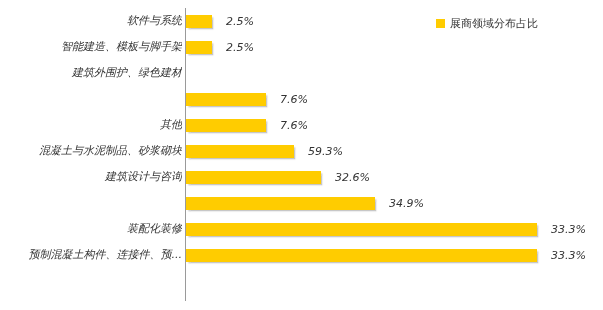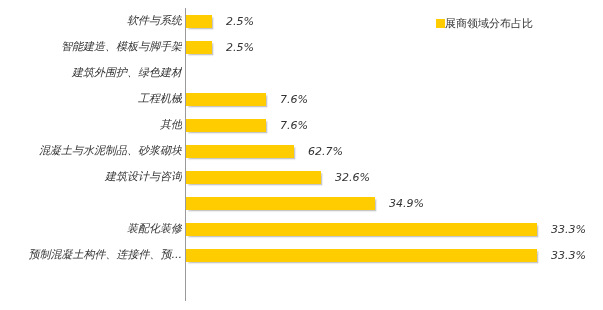--- a/index.html
+++ b/index.html
@@ -20,20 +20,21 @@
     box-sizing: border-box;
   }
 
   
   #legend {
     position: absolute;
     left: 436px;
     top: 18px;
     display: flex;
     align-items: center;
+    gap: 5px;
     white-space: nowrap;
   }
   #legend .legend-swatch {
     width: 9px;
     height: 9px;
     background: #FFCC00;
     flex: 0 0 auto;
   }
   #legend .legend-text {
     font-size: 11px;
@@ -127,38 +128,37 @@
           <div class="cat-label">智能建造、模板与脚手架</div>
           <div class="bar-wrap">
             <div class="bar" style="width: 26px; background: rgb(255, 204, 0);"></div>
             <div class="val-label">2.5%</div>
           </div>
         </div>
         <div class="bar-row">
           <div class="cat-label">建筑外围护、绿色建材</div>
         </div>
         <div class="bar-row">
-          <div class="cat-label">工程机械</div>
           <div class="bar-wrap">
             <div class="bar" style="width: 80px; background: rgb(255, 204, 0);"></div>
             <div class="val-label">7.6%</div>
           </div>
         </div>
         <div class="bar-row">
           <div class="cat-label">其他</div>
           <div class="bar-wrap">
             <div class="bar" style="width: 80px; background: rgb(255, 204, 0);"></div>
             <div class="val-label">7.6%</div>
           </div>
         </div>
         <div class="bar-row">
           <div class="cat-label">混凝土与水泥制品、砂浆砌块</div>
           <div class="bar-wrap">
             <div class="bar" style="width: 108px; background: rgb(255, 204, 0);"></div>
-            <div class="val-label">62.7%</div>
+            <div class="val-label">59.3%</div>
           </div>
         </div>
         <div class="bar-row">
           <div class="cat-label">建筑设计与咨询</div>
           <div class="bar-wrap">
             <div class="bar" style="width: 135px; background: rgb(255, 204, 0);"></div>
             <div class="val-label">32.6%</div>
           </div>
         </div>
         <div class="bar-row">

